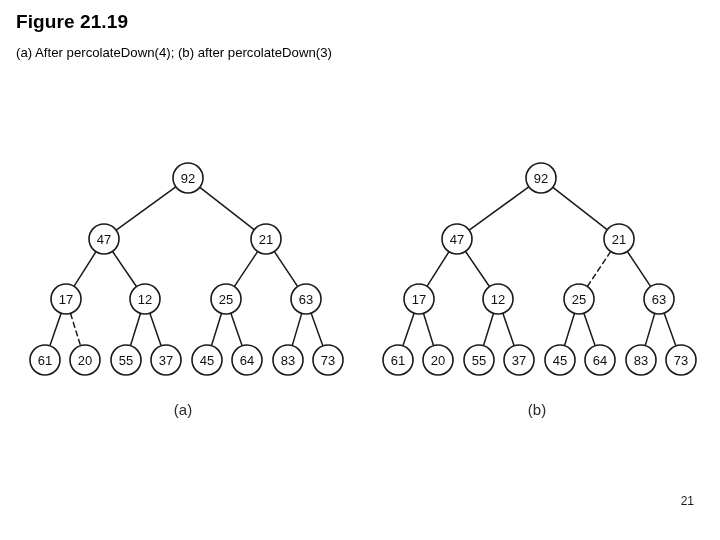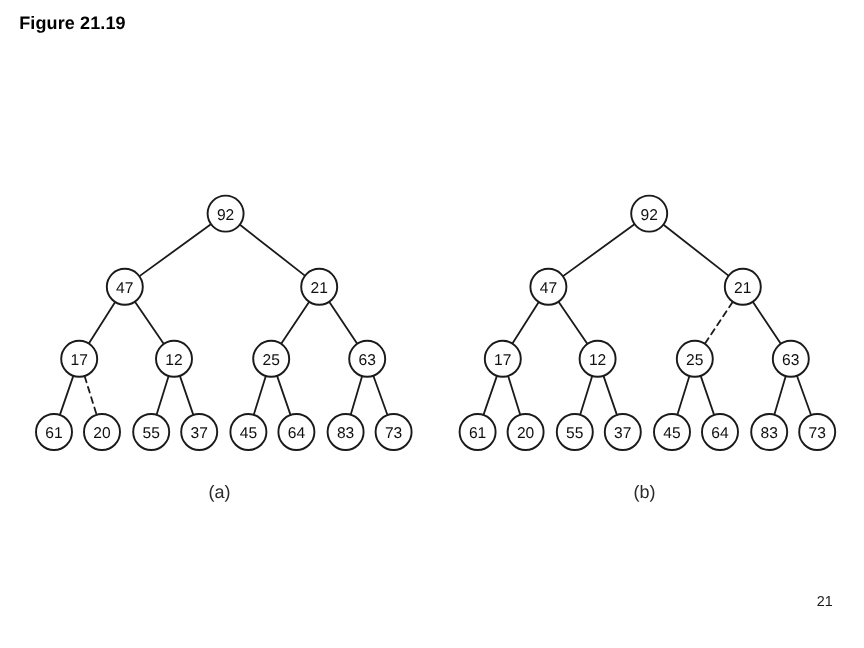--- a/index.html
+++ b/index.html
@@ -19,21 +19,21 @@
     position: absolute;
     left: 0; top: 0;
     width: 720px;
     height: 540px;
     background: #ffffff;
   }
   #title {
     position: absolute;
     left: 16px;
     top: 11px;
-    font-size: 15px;
+    font-size: 19px;
     font-weight: bold;
     letter-spacing: 0.1px;
     white-space: nowrap;
   }
   #subtitle {
     position: absolute;
     left: 16px;
     top: 45px;
     font-size: 13.2px;
     font-weight: normal;
@@ -90,20 +90,21 @@
     color: #1a1a1a;
   }
 </style>
 </head>
 <body>
 
 <div id="slide">
 
   <div id="title">Figure 21.19</div>
 
+  <div id="subtitle">(a) After percolateDown(4); (b) after percolateDown(3)</div>
 
   <div id="figure-area">
     <svg id="figure-svg" viewBox="0 0 720 300" xmlns="http://www.w3.org/2000/svg">
         <g>
           <line x1="175.45813727960015" y1="47.10778126124275" x2="116.54186272039985" y2="89.89221873875725" class="edge-solid"></line>
           <line x1="200.20962995929804" y1="47.54855676304078" x2="253.79037004070196" y2="89.45144323695922" class="edge-solid"></line>
           <line x1="95.70669274164266" y1="112.09469567109055" x2="74.29330725835734" y2="145.90530432890947" class="edge-solid"></line>
           <line x1="112.74495282789613" y1="111.79749194326261" x2="136.25504717210387" y2="146.20250805673737" class="edge-solid"></line>
           <line x1="257.4021469585089" y1="111.89677956223657" x2="234.59785304149105" y2="146.1032204377634" class="edge-solid"></line>
           <line x1="274.5978530414911" y1="111.89677956223657" x2="297.4021469585089" y2="146.1032204377634" class="edge-solid"></line>

